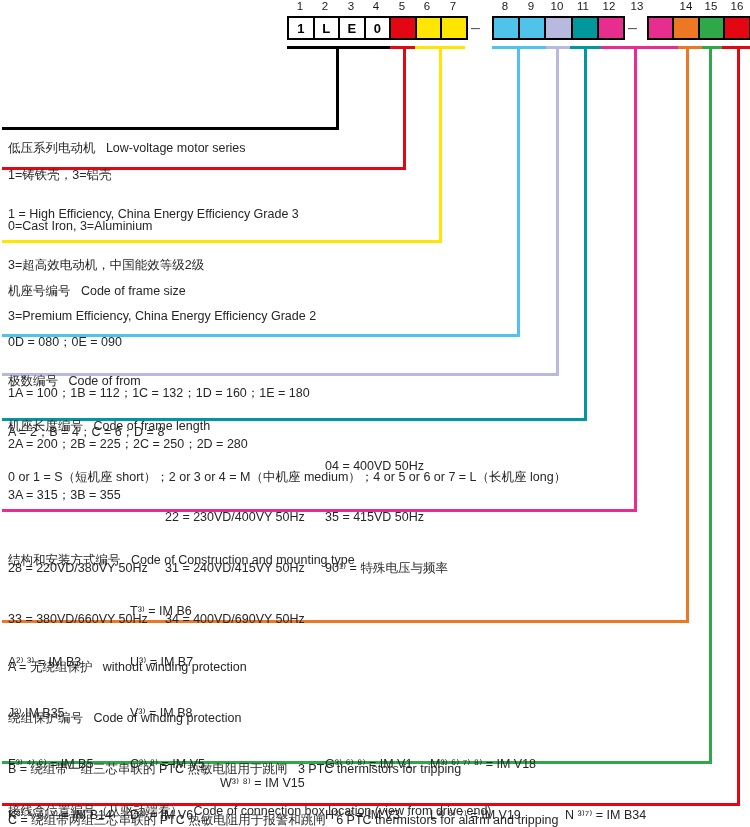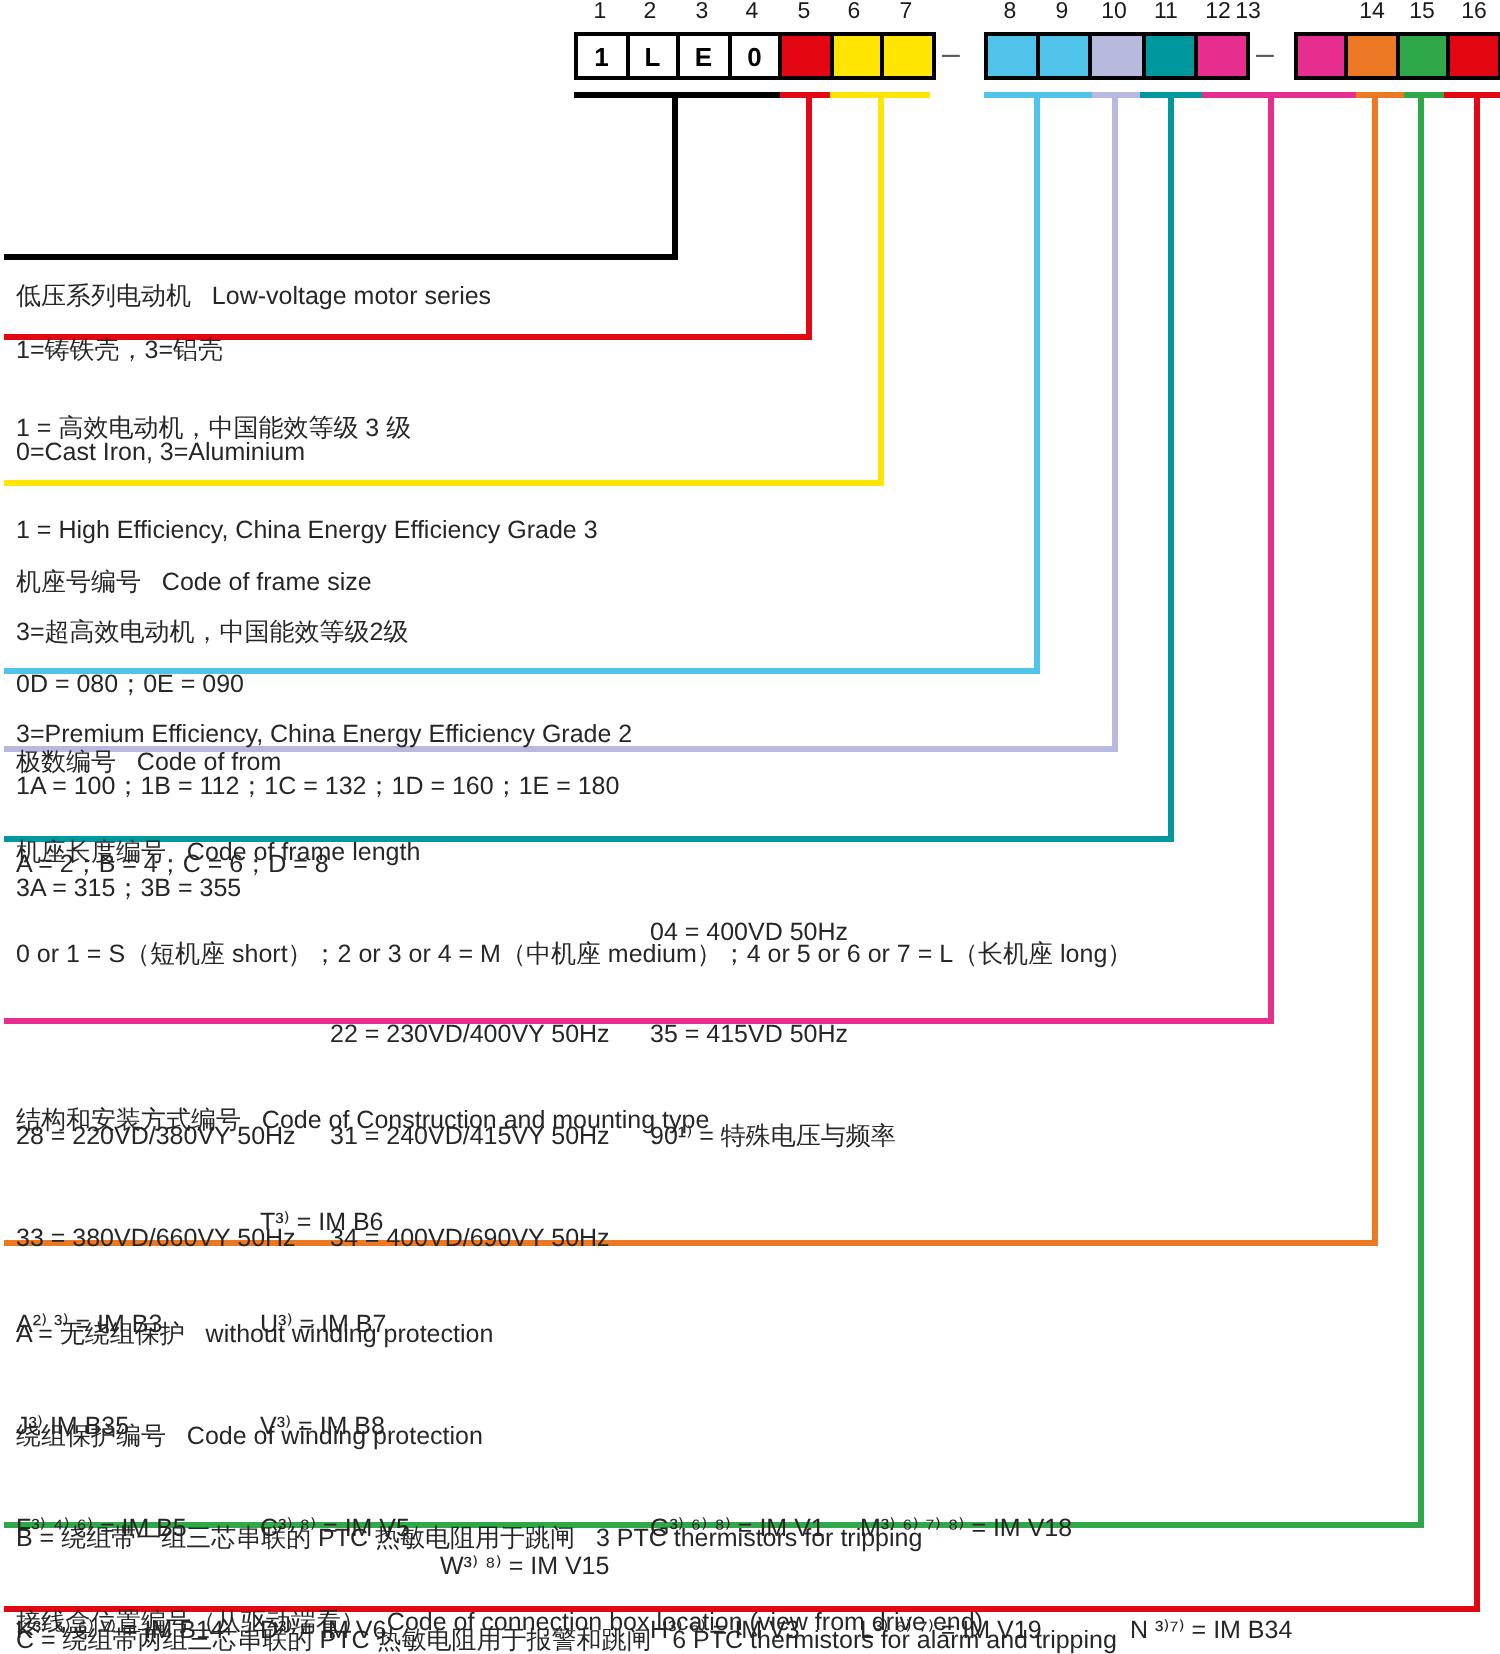--- a/index.html
+++ b/index.html
@@ -43,21 +43,21 @@
   <div class="num" style="left:340px">3</div>
   <div class="num" style="left:365px">4</div>
   <div class="num" style="left:391px">5</div>
   <div class="num" style="left:416px">6</div>
   <div class="num" style="left:442px">7</div>
   <div class="num" style="left:494px">8</div>
   <div class="num" style="left:520px">9</div>
   <div class="num" style="left:546px">10</div>
   <div class="num" style="left:572px">11</div>
   <div class="num" style="left:598px">12</div>
-  <div class="num" style="left:613px">13</div>
+  <div class="num" style="left:626px">13</div>
   <div class="num" style="left:675px">14</div>
   <div class="num" style="left:700px">15</div>
   <div class="num" style="left:726px">16</div>
 
   <div class="grp g1" style="left:287px">
     <div class="cell bg-wh">1</div>
     <div class="cell bg-wh">L</div>
     <div class="cell bg-wh">E</div>
     <div class="cell bg-wh">0</div>
     <div class="cell bg-rd"></div>
@@ -118,30 +118,30 @@
   <div class="blk" style="top:106px">
     <div class="line">低压系列电动机   Low-voltage motor series</div>
   </div>
 
   <div class="blk" style="top:133px">
     <div class="line">1=铸铁壳，3=铝壳</div>
     <div class="line">0=Cast Iron, 3=Aluminium</div>
   </div>
 
   <div class="blk" style="top:172px">
-    <div class="line">1 = 高效电动机，中国能效等级 3 级</div>
     <div class="line">1 = High Efficiency, China Energy Efficiency Grade 3</div>
     <div class="line">3=超高效电动机，中国能效等级2级</div>
     <div class="line">3=Premium Efficiency, China Energy Efficiency Grade 2</div>
   </div>
 
   <div class="blk" style="top:249px">
     <div class="line">机座号编号   Code of frame size</div>
     <div class="line">0D = 080；0E = 090</div>
     <div class="line">1A = 100；1B = 112；1C = 132；1D = 160；1E = 180</div>
+    <div class="line">2A = 200；2B = 225；2C = 250；2D = 280</div>
     <div class="line">3A = 315；3B = 355</div>
   </div>
 
   <div class="blk" style="top:339px">
     <div class="line">极数编号   Code of from</div>
     <div class="line">A = 2；B = 4；C = 6；D = 8</div>
   </div>
 
   <div class="blk" style="top:384px">
     <div class="line">机座长度编号   Code of frame length</div>

